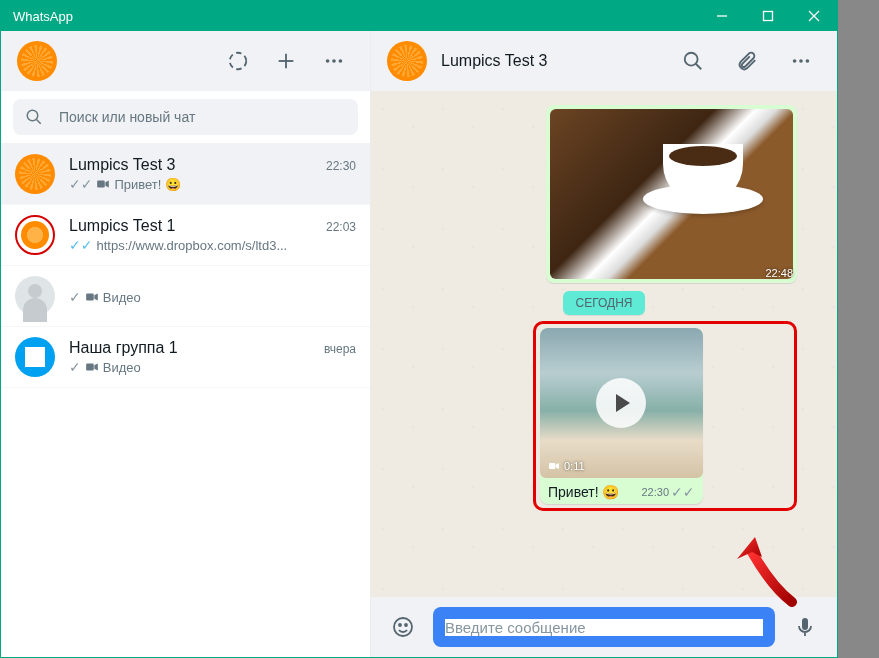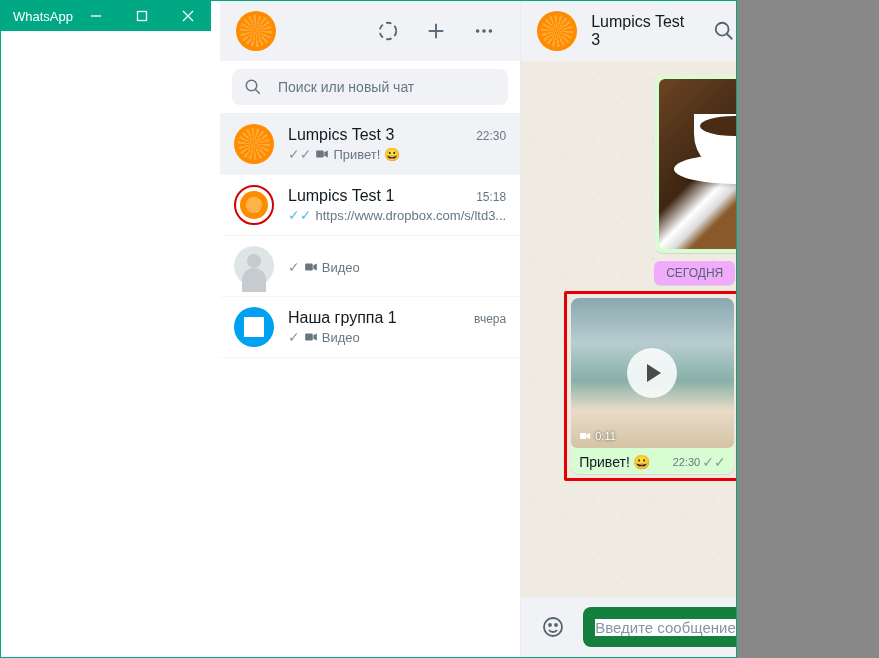--- a/index.html
+++ b/index.html
@@ -1,17 +1,17 @@
 <!DOCTYPE html>
 <html><head>
 <meta charset="utf-8">
 <style>
 * { box-sizing: border-box; margin: 0; padding: 0; }
 body { font-family: "Segoe UI", Arial, sans-serif; background: #888; width: 879px; height: 658px; overflow: hidden; }
-.window { width: 737px; height: 658px; background: #fff; display: flex; border: 1px solid #00a884; gap: 9px; }
+.window { width: 838px; height: 658px; background: #fff; display: flex; flex-direction: column; border: 1px solid #00a884; }
 .titlebar { background: #00a884; color: #fff; height: 30px; display: flex; align-items: center; padding: 0 0 0 12px; font-size: 13px; }
 .titlebar-title { flex: 1; }
 .titlebar-btns { display: flex; }
 .titlebar-btn { width: 46px; height: 30px; display: flex; align-items: center; justify-content: center; cursor: pointer; }
 .titlebar-btn svg { stroke: #fff; fill: none; }
 .app { flex: 1; display: flex; overflow: hidden; }
 
 .sidebar { width: 370px; border-right: 1px solid #e9edef; display: flex; flex-direction: column; background: #fff; justify-content: flex-end; }
 .sidebar-header { height: 60px; background: #f0f2f5; display: flex; align-items: center; padding: 0 16px; gap: 8px; }
 .avatar { width: 40px; height: 40px; border-radius: 50%; background: #ddd; flex: none; }
@@ -56,36 +56,36 @@
 .bubble.out { background: #d9fdd3; }
 .bubble-img { width: 260px; position: relative; }
 .img-placeholder { width: 100%; height: 170px; background: linear-gradient(135deg,#6b4423 0%, #3e2613 40%, #fff 50%, #ddd 55%, #8b5a2b 60%); border-radius: 6px; position: relative; }
 .coffee-cup { position:absolute; right:30px; top:15px; width:120px; height:90px; }
 .coffee-cup .saucer{ position:absolute; bottom:0; left:0; width:120px; height:30px; background:#fff; border-radius:50%; box-shadow: 0 2px 4px rgba(0,0,0,.2);}
 .coffee-cup .cup{ position:absolute; bottom:10px; left:20px; width:80px; height:60px; background:#fff; border-radius:0 0 40px 40px;}
 .coffee-cup .coffee{ position:absolute; bottom:48px; left:26px; width:68px; height:20px; background:#4a2c14; border-radius:50%;}
 .img-time { position: absolute; right: 4px; bottom: 4px; color: #fff; font-size: 11px; text-shadow: 0 0 3px rgba(0,0,0,.7); }
 
 .date-chip { text-align: center; margin: 10px 0; }
-.date-chip span { background: #f0abfc; color: #54656f; font-size: 12px; padding: 5px 12px; border-radius: 6px; box-shadow: 0 1px 0 rgba(0,0,0,.08); }
+.date-chip span { background: #5eead4; color: #54656f; font-size: 12px; padding: 5px 12px; border-radius: 6px; box-shadow: 0 1px 0 rgba(0,0,0,.08); }
 
 .video-bubble { width: 250px; }
-.highlight-box { border: 3px solid #e30000; border-radius: 2px; padding: 4px; }
+.highlight-box { border: 3px solid #e30000; border-radius: 10px; padding: 4px; }
 .video-bubble .thumb { width: 100%; height: 150px; border-radius: 6px; background: linear-gradient(180deg,#8aa8b0 0%, #b8cdd0 30%, #87b0a8 55%, #e8dcc8 75%, #d4c3a5 100%); position: relative; filter: blur(0.5px); }
 .play-btn { position: absolute; left: 50%; top: 50%; width: 50px; height: 50px; border-radius: 50%; background: rgba(255,255,255,.85); transform: translate(-50%,-50%); display: flex; align-items: center; justify-content: center; cursor: pointer; }
 .play-btn::after { content: ""; border-left: 14px solid #4a4a4a; border-top: 9px solid transparent; border-bottom: 9px solid transparent; margin-left: 4px; }
 .vid-duration { position: absolute; left: 8px; bottom: 6px; color: #fff; font-size: 11px; display: flex; align-items: center; gap: 4px; text-shadow: 0 0 3px rgba(0,0,0,.7); }
 .caption { padding: 6px 8px 4px; font-size: 14px; color: #111b21; display: flex; align-items: center; gap: 4px; }
 .caption .msg-time { margin-left: auto; font-size: 11px; color: #667781; display: flex; align-items: center; gap: 2px; }
 
 .arrow-pointer { position: absolute; right: 30px; bottom: 50px; z-index: 5; pointer-events: none; }
 
 .composer { height: 60px; background: #f0f2f5; display: flex; align-items: center; padding: 0 14px; gap: 12px; position: relative; z-index: 2; }
 .composer .comp-btn { width: 36px; height: 36px; display: flex; align-items: center; justify-content: center; color: #54656f; cursor: pointer; }
-.composer .input-wrap { flex: 1; background: #15803d; border-radius: 8px; height: 40px; display: flex; align-items: center; padding: 0 12px; }
+.composer .input-wrap { flex: 1; background: #3b82f6; border-radius: 8px; height: 40px; display: flex; align-items: center; padding: 0 12px; }
 .composer input { border: none; outline: none; flex: 1; font-size: 15px; }
 .composer input::placeholder { color: #8696a0; }
 </style>
 </head>
 <body>
 
 <div class="window">
   <div class="titlebar">
     <span class="titlebar-title">WhatsApp</span>
     <div class="titlebar-btns">
@@ -162,21 +162,21 @@
               <span>Привет! 😀</span>
             </div>
           </div>
         </div>
 
         <div class="chat-item">
           <div class="avatar orange-ring"></div>
           <div class="meta">
             <div class="row1">
               <span class="name">Lumpics Test 1</span>
-              <span class="time">15:18</span>
+              <span class="time">22:03</span>
             </div>
             <div class="row2">
               <span class="check blue">✓✓</span>
               <span>https://www.dropbox.com/s/ltd3...</span>
             </div>
           </div>
         </div>
 
         <div class="chat-item">
           <div class="avatar grey"></div>

